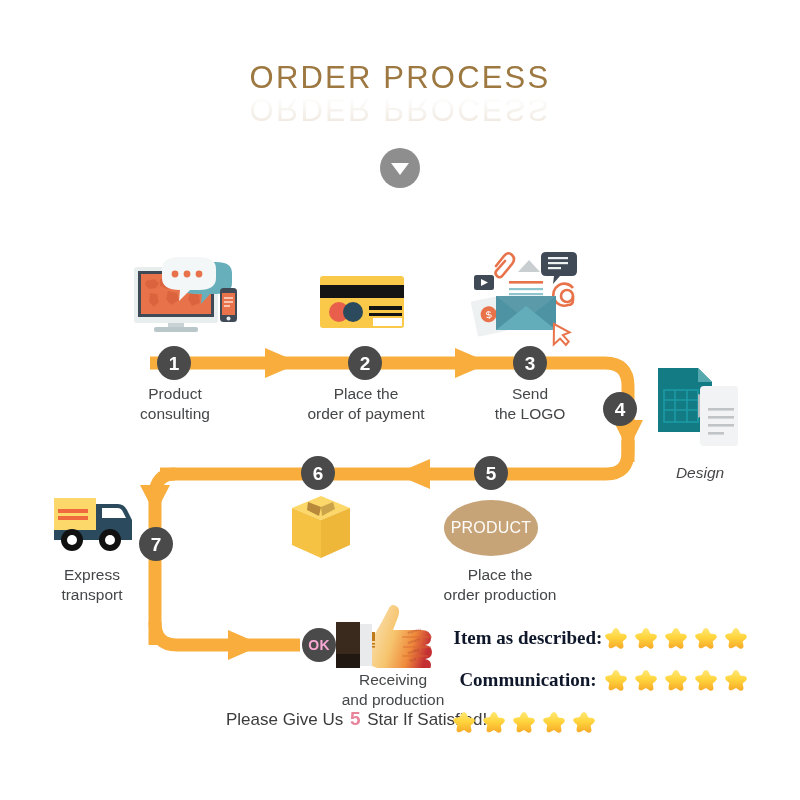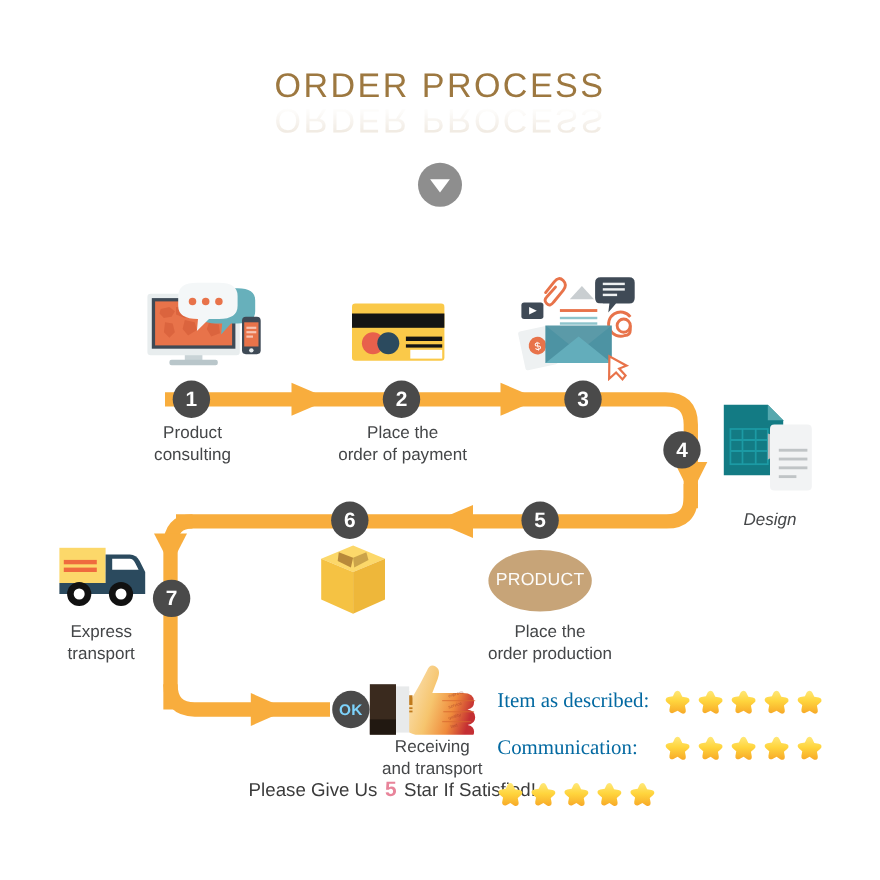--- a/index.html
+++ b/index.html
@@ -41,21 +41,21 @@
 
   
   .step-badge{
     width:34px;height:34px;border-radius:50%;background:#4a4a4a;
     color:#ffffff;font-size:19px;font-weight:600;
     display:flex;align-items:center;justify-content:center;
     line-height:1;
   }
   .ok-badge{
     width:34px;height:34px;border-radius:50%;background:#4a4a4a;
-    color:#7dd3fc;font-size:14px;font-weight:700;
+    color:#f9a8d4;font-size:14px;font-weight:700;
     display:flex;align-items:center;justify-content:center;letter-spacing:.3px;
   }
   .step-label{
     color:#444648;font-size:15.5px;line-height:20px;text-align:center;
     white-space:nowrap;
   }
 
   
   .icon-art{display:block;}
 
@@ -64,22 +64,22 @@
     width:94px;height:56px;border-radius:50%;background:#c7a478;
     display:flex;align-items:center;justify-content:center;
   }
   #product-ellipse span{color:#fdfcfa;font-size:16px;letter-spacing:.2px;}
 
   
   #ratings{left:452px;top:617px;width:345px;}
   .rating-row{display:flex;align-items:center;height:42px;}
   .rating-label{
     font-family:"Liberation Serif","DejaVu Serif",serif;
-    font-weight:400;font-size:19px;color:#0369a1;
-    width:152px;white-space:nowrap;
+    font-weight:700;font-size:19px;color:#0f172a;
+    width:152px;white-space:nowrap;text-align:center;
   }
   .stars{display:flex;gap:6px;align-items:center;}
   .star{width:24px;height:24px;display:block;}
 
   
   #promo{left:200px;top:708px;white-space:nowrap;
     font-size:17px;color:#3b3b3b;margin-left:26px;}
   #promo .five{color:#e8849a;font-weight:700;font-size:19px;padding:0 2px;}
 </style>
 </head>
@@ -218,20 +218,24 @@
 
       <polygon points="30,52 60,76 90,52 90,86 30,86" fill="#4d93a3"></polygon>
       <polygon points="30,86 60,62 90,86" fill="#63adbb"></polygon>
 
       <g transform="translate(88,80) rotate(12)">
         <polygon points="0,0 4,20 9,13 16,18 18,14 11,9 17,5" fill="#ffffff" stroke="#e8734a" stroke-width="2"></polygon>
       </g>
     </svg>
   </div>
   <div class="abs step-badge" style="left:513px;top:346px;">3</div>
+  <div class="abs step-label" style="left:460px;top:384px;width:140px;">
+    <div>Send</div>
+    <div>the LOGO</div>
+  </div>
 
   <div class="abs" style="left:650px;top:362px;">
     <svg class="icon-art" width="100" height="100" viewBox="0 0 100 100">
 
       <path d="M8 6 h40 l14 14 v50 h-54z" fill="#137b84"></path>
       <path d="M48 6 v14 h14z" fill="#55a8ae"></path>
 
       <g stroke="#1c9aa4" stroke-width="1.6" fill="none">
         <rect x="14" y="28" width="34" height="32"></rect>
         <line x1="14" y1="38" x2="48" y2="38"></line>
@@ -341,21 +345,21 @@
 
       <rect x="22" y="32" width="14" height="42" fill="#e8eaeb"></rect>
 
       <rect x="0" y="30" width="24" height="46" fill="#3a2a1e"></rect>
       <rect x="0" y="62" width="24" height="14" fill="#211811"></rect>
     </svg>
   </div>
 
   <div class="abs step-label" style="left:318px;top:670px;width:150px;">
     <div>Receiving</div>
-    <div>and transport</div>
+    <div>and production</div>
   </div>
 
   <div class="abs" id="promo">
     <span>Please Give Us</span>
     <span class="five">5</span>
     <span>Star If Satisfied!</span>
   </div>
 
   <div class="abs" id="ratings">
     <div class="rating-row">

